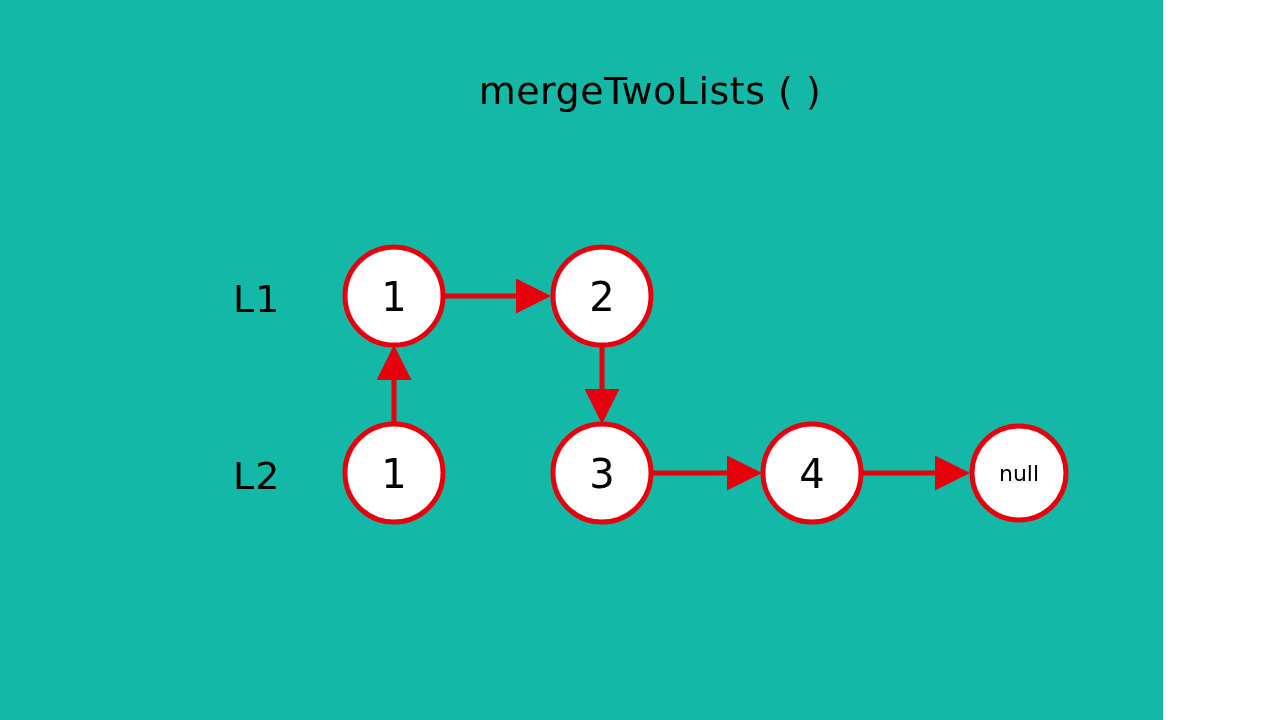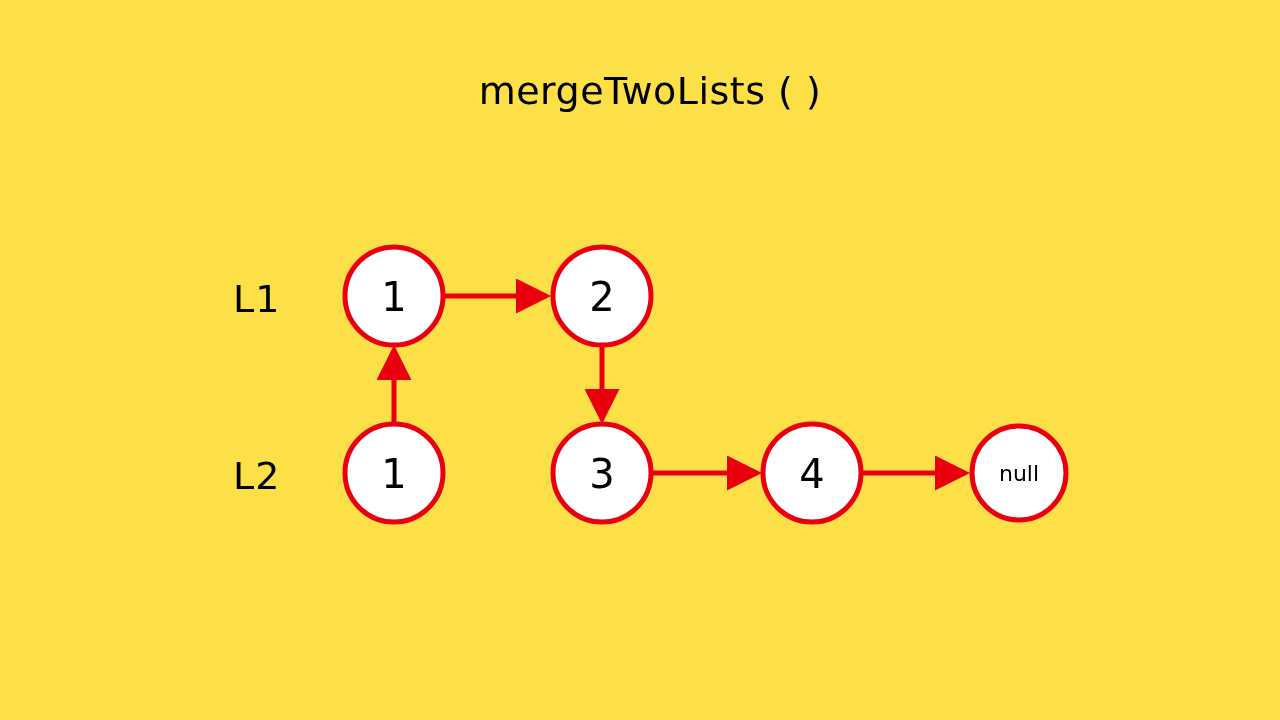--- a/index.html
+++ b/index.html
@@ -9,23 +9,23 @@
     background: #ffffff;
   }
   body {
     width: 1280px;
     height: 720px;
     overflow: hidden;
     font-family: "DejaVu Sans", sans-serif;
   }
   #canvas {
     position: relative;
-    width: 1280px;
+    width: 1163px;
     height: 720px;
-    background: #fde047;
+    background: #14b8a6;
   }
   #diagram-svg {
     position: absolute;
     left: 0;
     top: 0;
     width: 1280px;
     height: 720px;
   }
   .title-text {
     font-family: "DejaVu Sans", sans-serif;

